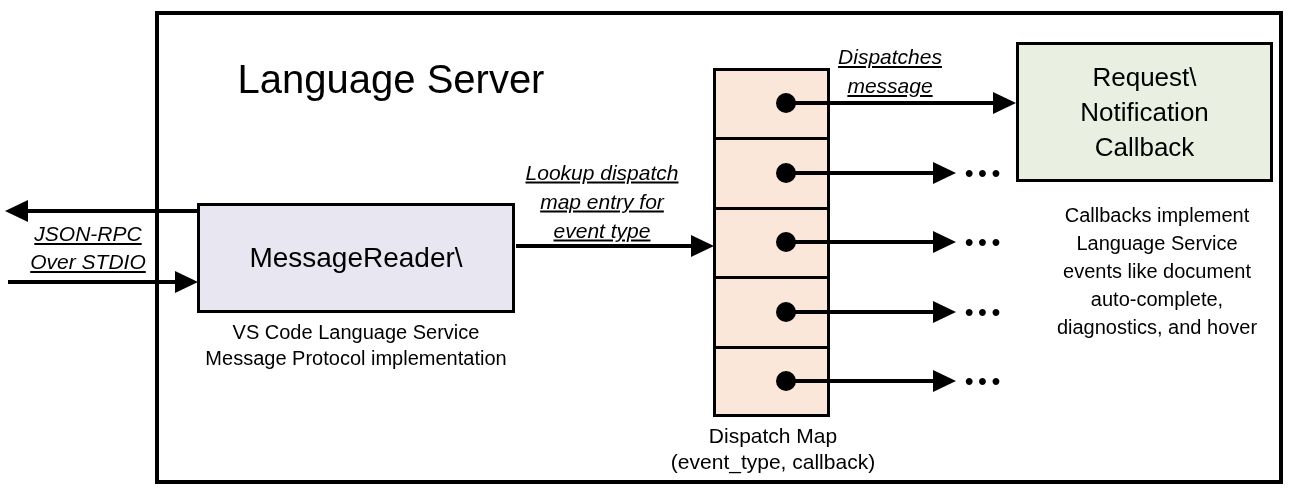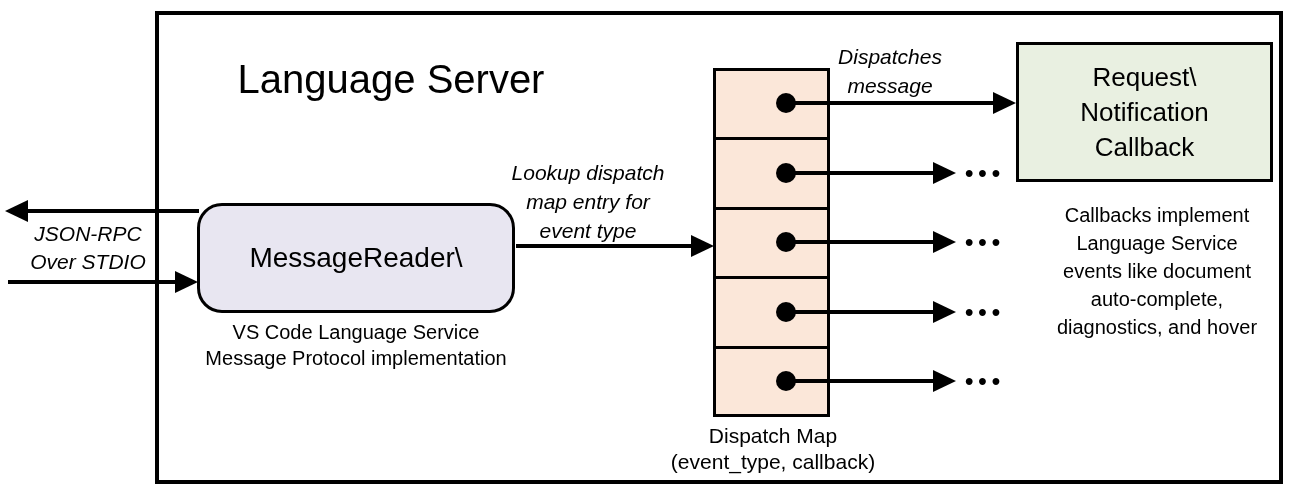--- a/index.html
+++ b/index.html
@@ -32,29 +32,29 @@
     text-decoration-thickness:3px;text-underline-offset:7px;
   }
   .box{
     position:absolute;z-index:1;display:flex;flex-direction:column;
     align-items:center;justify-content:center;text-align:center;
     border:3px solid var(--stroke);
     margin-top:12px;
   }
   .reader-box{
     left:197px;top:191px;width:318px;height:110px;
-    background:var(--reader-fill);font-size:28px;line-height:36px;border-radius:25px;
+    background:var(--reader-fill);font-size:28px;line-height:36px;
   }
   .callback-box{
     left:1016px;top:30px;width:257px;height:140px;
     background:var(--callback-fill);font-size:26px;line-height:35px;
   }
-  .italic{font-style:italic;}
+  .italic{font-style:italic;text-decoration:underline;}
   .stdio-label{left:88px;top:248px;font-size:21px;line-height:28px;}
-  .lookup-label{left:588px;top:201px;font-size:21px;line-height:29px;}
+  .lookup-label{left:602px;top:201px;font-size:21px;line-height:29px;}
   .dispatches-label{left:890px;top:71px;font-size:21px;line-height:29px;}
   .reader-caption{left:356px;top:345px;font-size:20px;line-height:26px;}
   .map-label{left:773px;top:449px;font-size:21px;line-height:26px;}
   .callbacks-note{left:1157px;top:271px;font-size:20px;line-height:28px;}
   .ellipsis{
     font-size:24px;font-weight:bold;letter-spacing:5px;line-height:24px;
   }
   .e1{left:985px;top:173px;}
   .e2{left:985px;top:242px;}
   .e3{left:985px;top:312px;}

